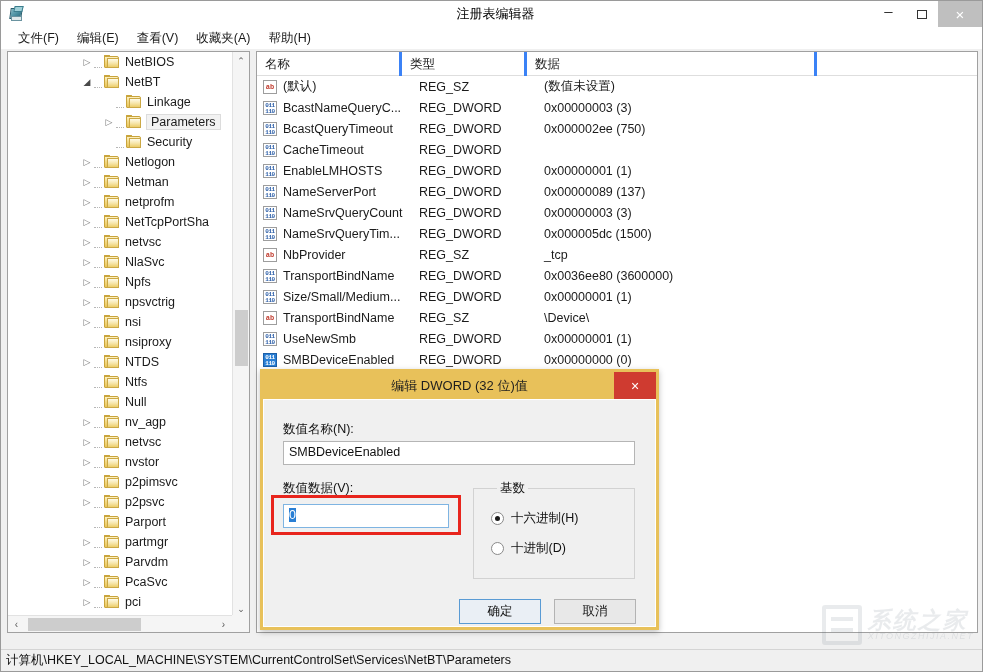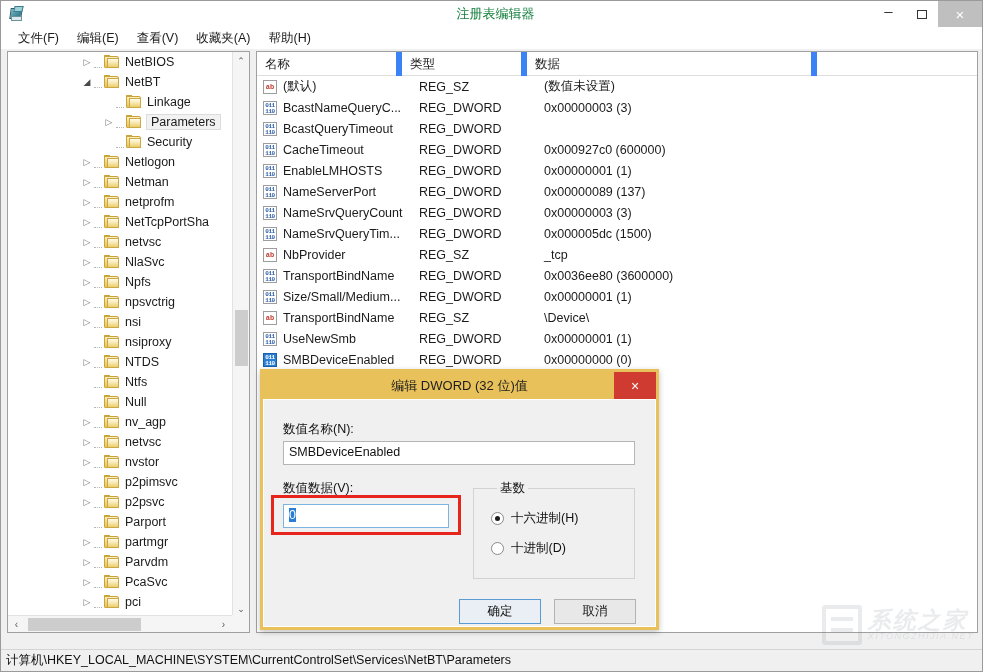--- a/index.html
+++ b/index.html
@@ -39,21 +39,21 @@
     position:absolute; left:6px; top:1px; width:9px; height:6px;
     background:#9fd0d8; border:1px solid #3c7d8d;
     transform: skewX(-14deg);
   }
   .app-icon .sh3 {
     position:absolute; left:3px; top:11px; width:11px; height:5px;
     background:#dfe9ea; border:1px solid #6a93a0;
   }
   .title-text {
     position: absolute; left: 8px; right: 0; top: 4px;
-    text-align: center; font-size: 13px; color: #15803d;
+    text-align: center; font-size: 13px; color: #000000;
     pointer-events: none;
   }
   .wincontrols {
     position: absolute; right: 0; top: 0; height: 26px;
     display: flex; align-items: stretch;
   }
   .wc { width: 33px; display:flex; align-items:center; justify-content:center;
         font-size: 12px; color:#333; }
   .wc.min  { font-size: 15px; line-height: 0; padding-bottom: 7px; }
   .wc.max  { font-size: 13px; }
@@ -143,21 +143,21 @@
 
   
   .list-panel {
     position:absolute; left:255px; top:50px; width:722px; height:582px;
     background:#ffffff; border:1px solid #a0a0a0; overflow:hidden;
   }
   .lheader { display:flex; height:24px; background:#ffffff;
              border-bottom:1px solid #dedede; }
   .lheader .hc {
     font-size:12.5px; color:#1b1b1b; padding:4px 0 0 8px;
-    border-right:6px solid #3b82f6; height:24px;
+    border-right:3px solid #3b82f6; height:24px;
   }
   .hc.c1 { width:145px; }
   .hc.c2 { width:125px; }
   .hc.c3 { width:290px; }
   .hc.c4 { width:160px; border-right:none; }
   .lrow { display:flex; height:21px; align-items:center; font-size:12.5px; color:#1b1b1b; }
   .cell-name { width:162px; display:flex; align-items:center; padding-left:6px; }
   .cell-type { width:125px; }
   .cell-data { width:290px; }
   .vicon {
@@ -700,31 +700,31 @@
         </div>
         <div class="lrow">
           <div class="cell-name">
             <span class="vicon dw">
               <span>011</span>
               <span>110</span>
             </span>
             <span>BcastQueryTimeout</span>
           </div>
           <div class="cell-type">REG_DWORD</div>
+          <div class="cell-data">0x000002ee (750)</div>
         </div>
         <div class="lrow">
           <div class="cell-name">
             <span class="vicon dw">
               <span>011</span>
               <span>110</span>
             </span>
             <span>CacheTimeout</span>
           </div>
           <div class="cell-type">REG_DWORD</div>
-          <div class="cell-data">0x000927c0 (600000)</div>
         </div>
         <div class="lrow">
           <div class="cell-name">
             <span class="vicon dw">
               <span>011</span>
               <span>110</span>
             </span>
             <span>EnableLMHOSTS</span>
           </div>
           <div class="cell-type">REG_DWORD</div>

